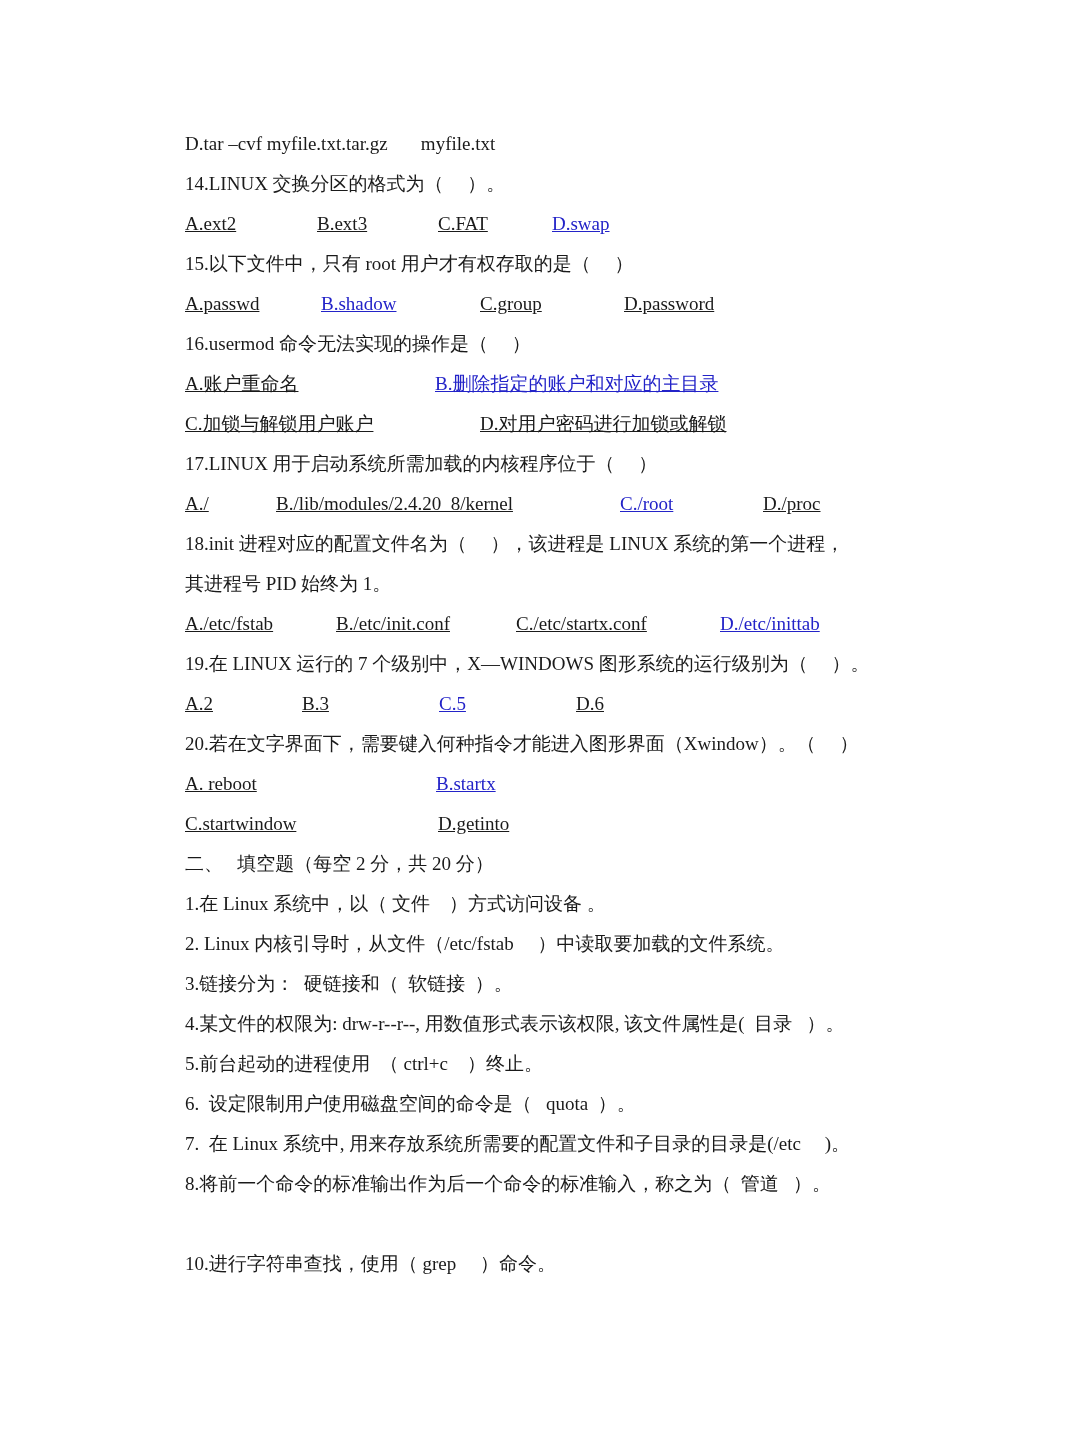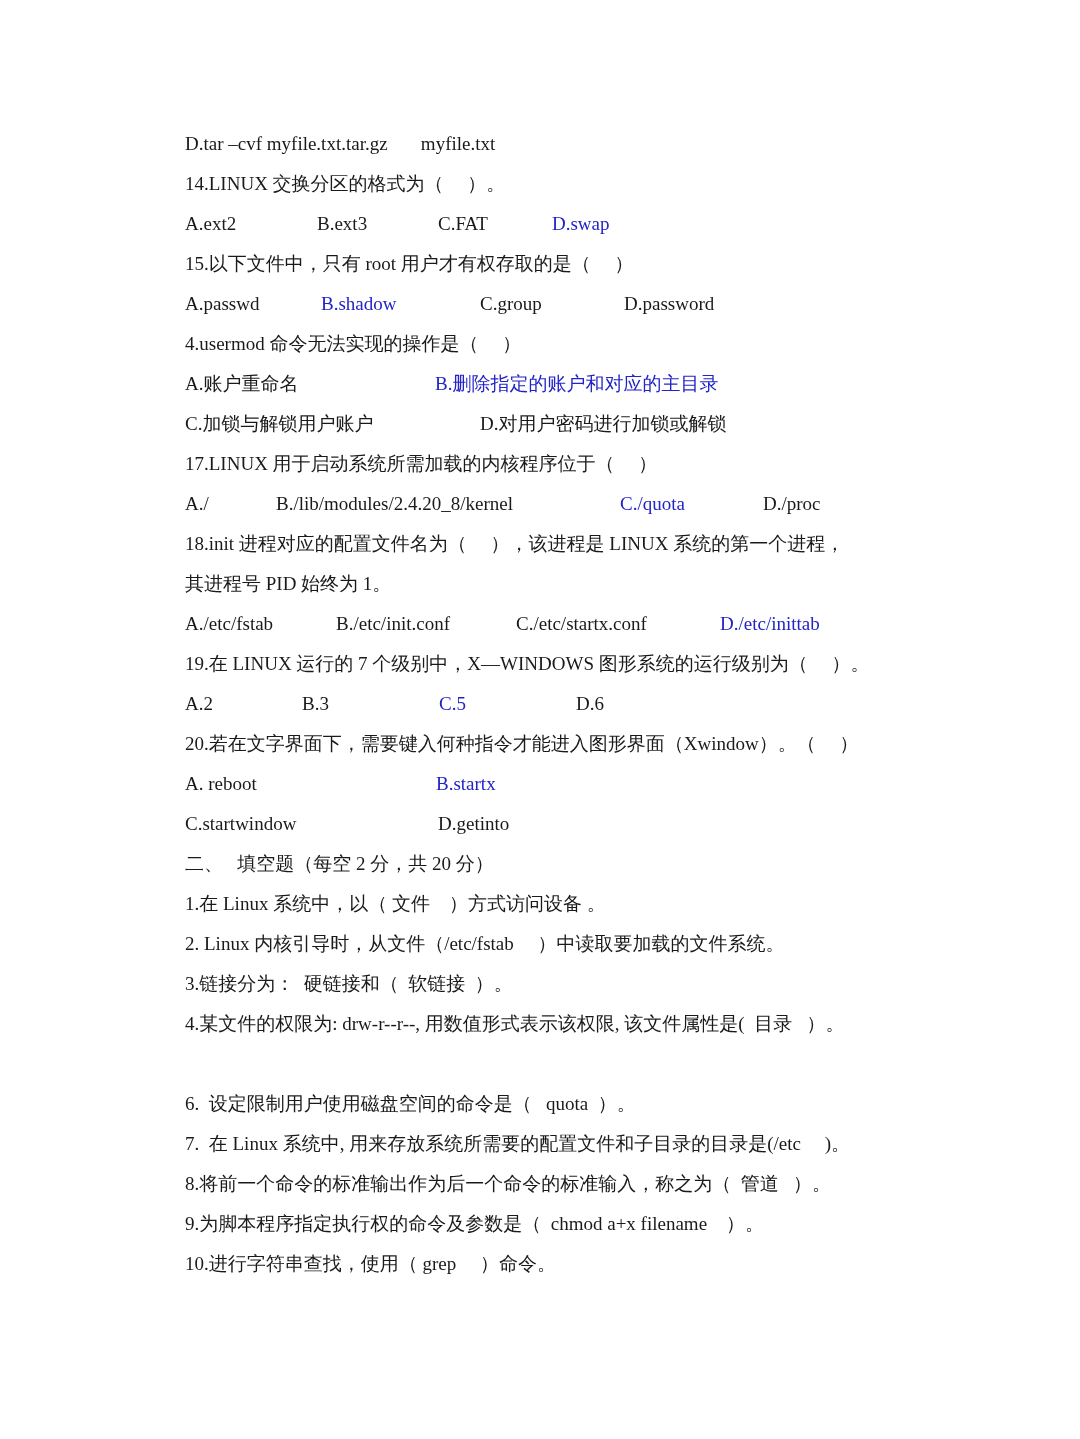--- a/index.html
+++ b/index.html
@@ -27,20 +27,21 @@
       position: absolute;
       left: 185px;
       height: 28px;
       line-height: 28px;
       white-space: pre;
     }
     .opt {
       position: absolute;
       top: 0;
       white-space: pre;
+      text-decoration: underline;
     }
     .ans {
       color: #2323c8;
     }
   </style>
 </head>
 <body>
 
 <div class="page">
 
@@ -55,35 +56,35 @@
   </div>
 
   <div class="line" style="top:250px">15.以下文件中，只有 root 用户才有权存取的是（     ）</div>
   <div class="line" style="top:290px; width:700px">
     <span class="opt" style="left:0px">A.passwd</span>
     <span class="opt ans" style="left:136px">B.shadow</span>
     <span class="opt" style="left:295px">C.group</span>
     <span class="opt" style="left:439px">D.password</span>
   </div>
 
-  <div class="line" style="top:330px">4.usermod 命令无法实现的操作是（     ）</div>
+  <div class="line" style="top:330px">16.usermod 命令无法实现的操作是（     ）</div>
   <div class="line" style="top:410px; width:700px">
     <span class="opt" style="left:0px">C.加锁与解锁用户账户</span>
     <span class="opt" style="left:295px">D.对用户密码进行加锁或解锁</span>
   </div>
   <div class="line" style="top:370px; width:700px">
     <span class="opt" style="left:0px">A.账户重命名</span>
     <span class="opt ans" style="left:250px">B.删除指定的账户和对应的主目录</span>
   </div>
 
   <div class="line" style="top:450px">17.LINUX 用于启动系统所需加载的内核程序位于（     ）</div>
   <div class="line" style="top:490px; width:700px">
     <span class="opt" style="left:0px">A./</span>
     <span class="opt" style="left:91px">B./lib/modules/2.4.20_8/kernel</span>
-    <span class="opt ans" style="left:435px">C./quota</span>
+    <span class="opt ans" style="left:435px">C./root</span>
     <span class="opt" style="left:578px">D./proc</span>
   </div>
 
   <div class="line" style="top:530px">18.init 进程对应的配置文件名为（     ），该进程是 LINUX 系统的第一个进程，</div>
   <div class="line" style="top:570px">其进程号 PID 始终为 1。</div>
   <div class="line" style="top:610px; width:720px">
     <span class="opt" style="left:0px">A./etc/fstab</span>
     <span class="opt" style="left:151px">B./etc/init.conf</span>
     <span class="opt" style="left:331px">C./etc/startx.conf</span>
     <span class="opt ans" style="left:535px">D./etc/inittab</span>
@@ -106,19 +107,19 @@
     <span class="opt" style="left:0px">C.startwindow</span>
     <span class="opt" style="left:253px">D.getinto</span>
   </div>
 
   <div class="line" style="top:850px">二、   填空题（每空 2 分，共 20 分）</div>
 
   <div class="line" style="top:890px">1.在 Linux 系统中，以（ 文件    ）方式访问设备 。</div>
   <div class="line" style="top:930px">2. Linux 内核引导时，从文件（/etc/fstab     ）中读取要加载的文件系统。</div>
   <div class="line" style="top:970px">3.链接分为：  硬链接和（  软链接  ）。</div>
   <div class="line" style="top:1010px">4.某文件的权限为: drw-r--r--, 用数值形式表示该权限, 该文件属性是(  目录   ）。</div>
+  <div class="line" style="top:1050px">5.前台起动的进程使用  （ ctrl+c    ）终止。</div>
   <div class="line" style="top:1090px">6.  设定限制用户使用磁盘空间的命令是（   quota  ）。</div>
   <div class="line" style="top:1130px">7.  在 Linux 系统中, 用来存放系统所需要的配置文件和子目录的目录是(/etc     )。</div>
   <div class="line" style="top:1170px">8.将前一个命令的标准输出作为后一个命令的标准输入，称之为（  管道   ）。</div>
-  <div class="line" style="top:1210px">9.为脚本程序指定执行权的命令及参数是（  chmod a+x filename    ）。</div>
   <div class="line" style="top:1250px">10.进行字符串查找，使用（ grep     ）命令。</div>
 
 </div>
 
 </body></html>

